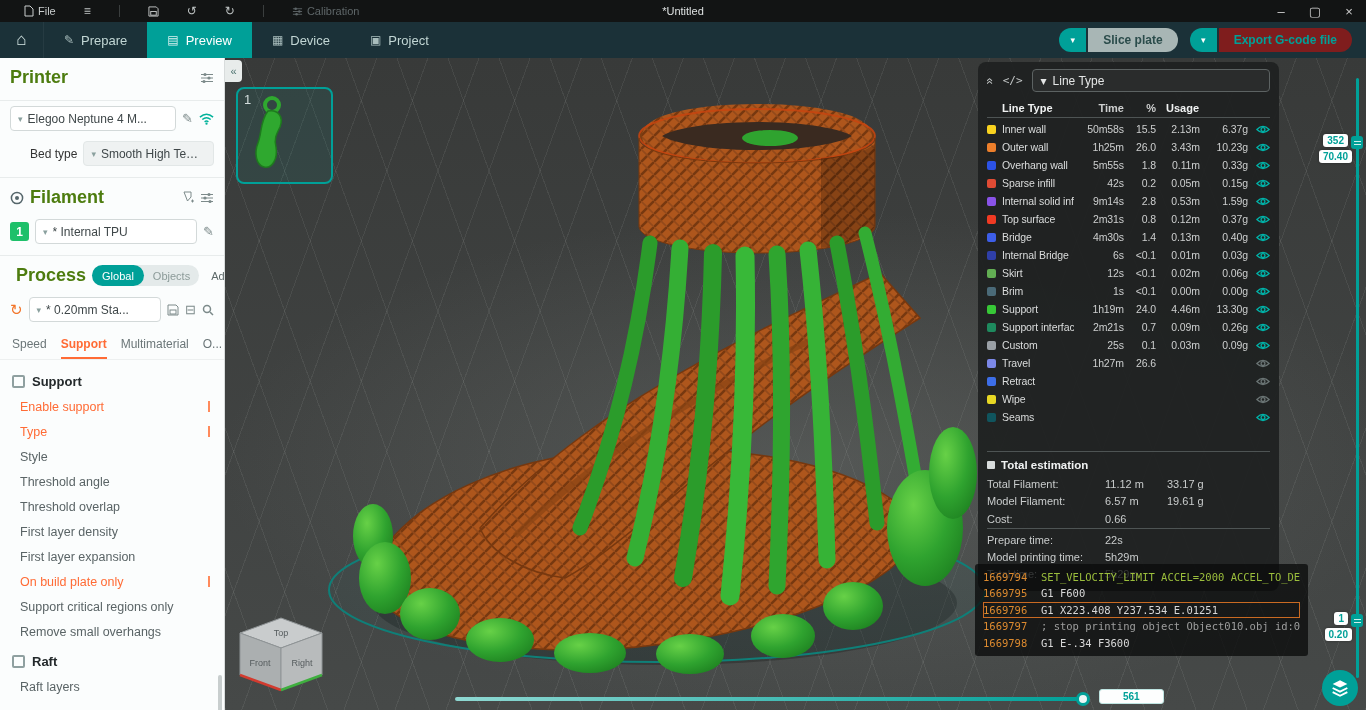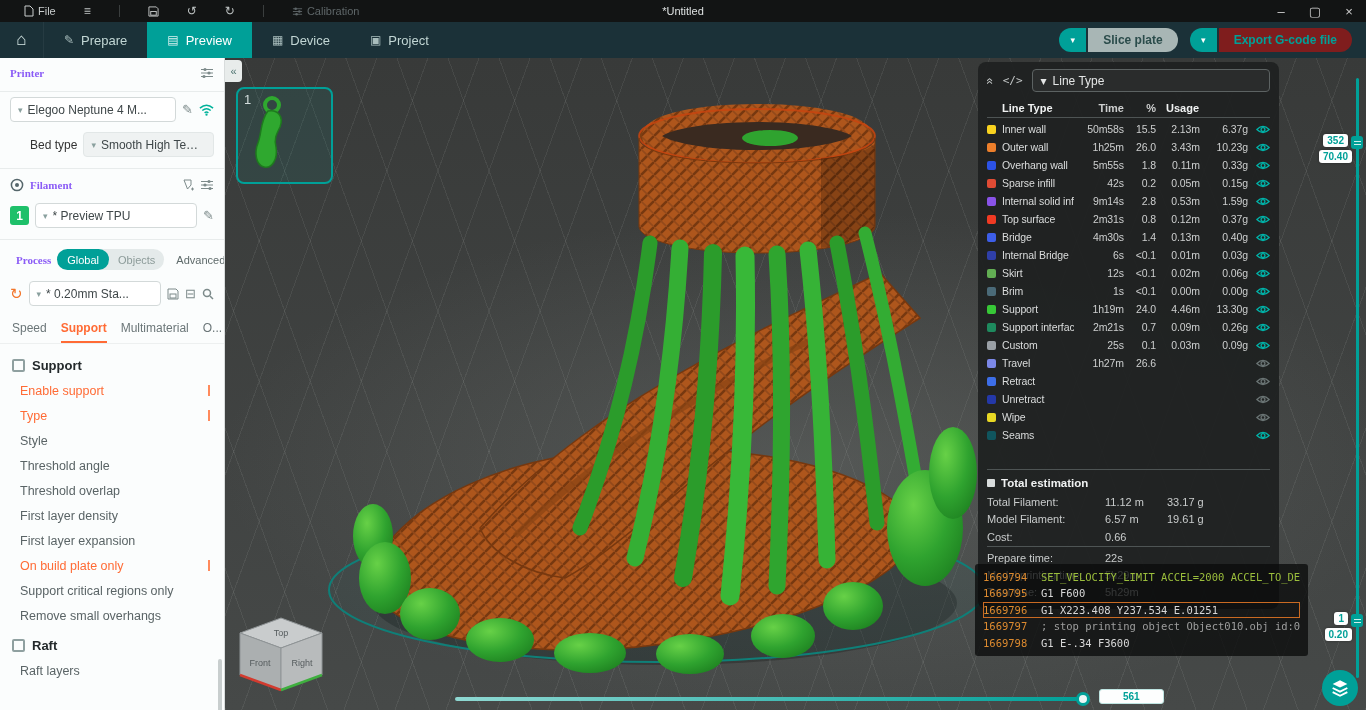--- a/index.html
+++ b/index.html
@@ -26,21 +26,21 @@
 .nav-right{margin-left:auto;display:flex;align-items:center;gap:12px;padding-right:14px;}
 .btn-group{display:flex;align-items:center;gap:2px;}
 .btn-chev{width:27px;height:24px;background:#00A098;color:#fff;border-radius:12px 0 0 12px;display:flex;align-items:center;justify-content:center;font-size:9px;}
 .btn-main{height:24px;display:flex;align-items:center;padding:0 15px;border-radius:0 12px 12px 0;font-size:12px;font-weight:bold;}
 .btn-slice{background:#A8B6B5;color:#2B4C4B;}
 .btn-export{background:#7f1d1d;color:#00A098;}
 
 
 .sidebar{position:absolute;top:58px;left:0;width:225px;bottom:0;background:#FBFDFD;border-right:1px solid #D8DCDC;z-index:50;display:flex;flex-direction:column;overflow:hidden;}
 .sb-head{display:flex;align-items:center;gap:6px;padding:9px 10px 6px;}
-.sb-title{font-weight:bold;font-size:11px;color:#8b5cf6;font-family:Liberation Serif, serif;}
+.sb-title{font-weight:bold;font-size:18px;color:#4d7c0f;}
 .sb-spacer{flex:1;}
 .sb-div{height:1px;background:#E8ECEC;margin-top:6px;}
 .sb-row{display:flex;align-items:center;gap:6px;padding:5px 10px;}
 .sel{flex:1;display:flex;align-items:center;gap:5px;height:25px;border:1px solid #D3D9D9;border-radius:4px;background:#fff;padding:0 7px;font-size:12px;color:#3F4749;min-width:0;}
 .sel .chev{color:#8AA09E;font-size:9px;}
 .sel-txt{white-space:nowrap;overflow:hidden;text-overflow:ellipsis;}
 .sel.gray{background:#EFF2F2;border-color:#E2E7E7;}
 .lbl{font-size:12px;color:#333;white-space:nowrap;margin-left:20px;}
 .icon-btn{color:#7C8A8A;font-size:13px;display:flex;align-items:center;line-height:1;}
 .icon-orange{color:#F2762B;font-size:15px;}
@@ -240,21 +240,21 @@
           <path d="M1,2.5 h12 M1,6 h12 M1,9.5 h12" stroke="#7C8A8A"></path>
           <circle cx="9" cy="2.5" r="1.6" fill="#7C8A8A"></circle>
           <circle cx="5" cy="6" r="1.6" fill="#7C8A8A"></circle>
           <circle cx="10" cy="9.5" r="1.6" fill="#7C8A8A"></circle>
         </svg>
     </div>
     <div class="sb-row">
       <span class="chip-1">1</span>
       <div class="sel">
         <span class="chev">▾</span>
-        <span class="sel-txt">* Preview TPU</span>
+        <span class="sel-txt">* Internal TPU</span>
       </div>
       <span class="icon-btn">✎</span>
     </div>
     <div class="sb-div"></div>
     <div class="sb-head">
       <svg width="13" height="13" viewBox="0 0 13 13">
           <rect x="1.5" y="1.5" width="10" height="10" rx="2" fill="none" stroke="#55666B" stroke-width="1.5"></rect>
           <path d="M4,6.5 h5 M6.5,4 v5" stroke="#55666B"></path>
         </svg>
       <span class="sb-title">Process</span>
@@ -666,34 +666,20 @@
           <span class="num-r"></span>
           <span class="num-r"></span>
           <span class="lt-eye">
             <svg class="eye" viewBox="0 0 16 12">
               <path d="M1,6 Q8,-1 15,6 Q8,13 1,6 Z"></path>
               <circle cx="8" cy="6" r="2.2"></circle>
             </svg>
           </span>
         </div>
 
-        <div class="lt-grid lt-row">
-          <span class="sw" style="background: rgb(36, 56, 168);"></span>
-          <span class="lt-label">Unretract</span>
-          <span class="num-r"></span>
-          <span class="num-r"></span>
-          <span class="num-r"></span>
-          <span class="num-r"></span>
-          <span class="lt-eye">
-            <svg class="eye" viewBox="0 0 16 12">
-              <path d="M1,6 Q8,-1 15,6 Q8,13 1,6 Z"></path>
-              <circle cx="8" cy="6" r="2.2"></circle>
-            </svg>
-          </span>
-        </div>
 
         <div class="lt-grid lt-row">
           <span class="sw" style="background: rgb(232, 216, 36);"></span>
           <span class="lt-label">Wipe</span>
           <span class="num-r"></span>
           <span class="num-r"></span>
           <span class="num-r"></span>
           <span class="num-r"></span>
           <span class="lt-eye">
             <svg class="eye" viewBox="0 0 16 12">

